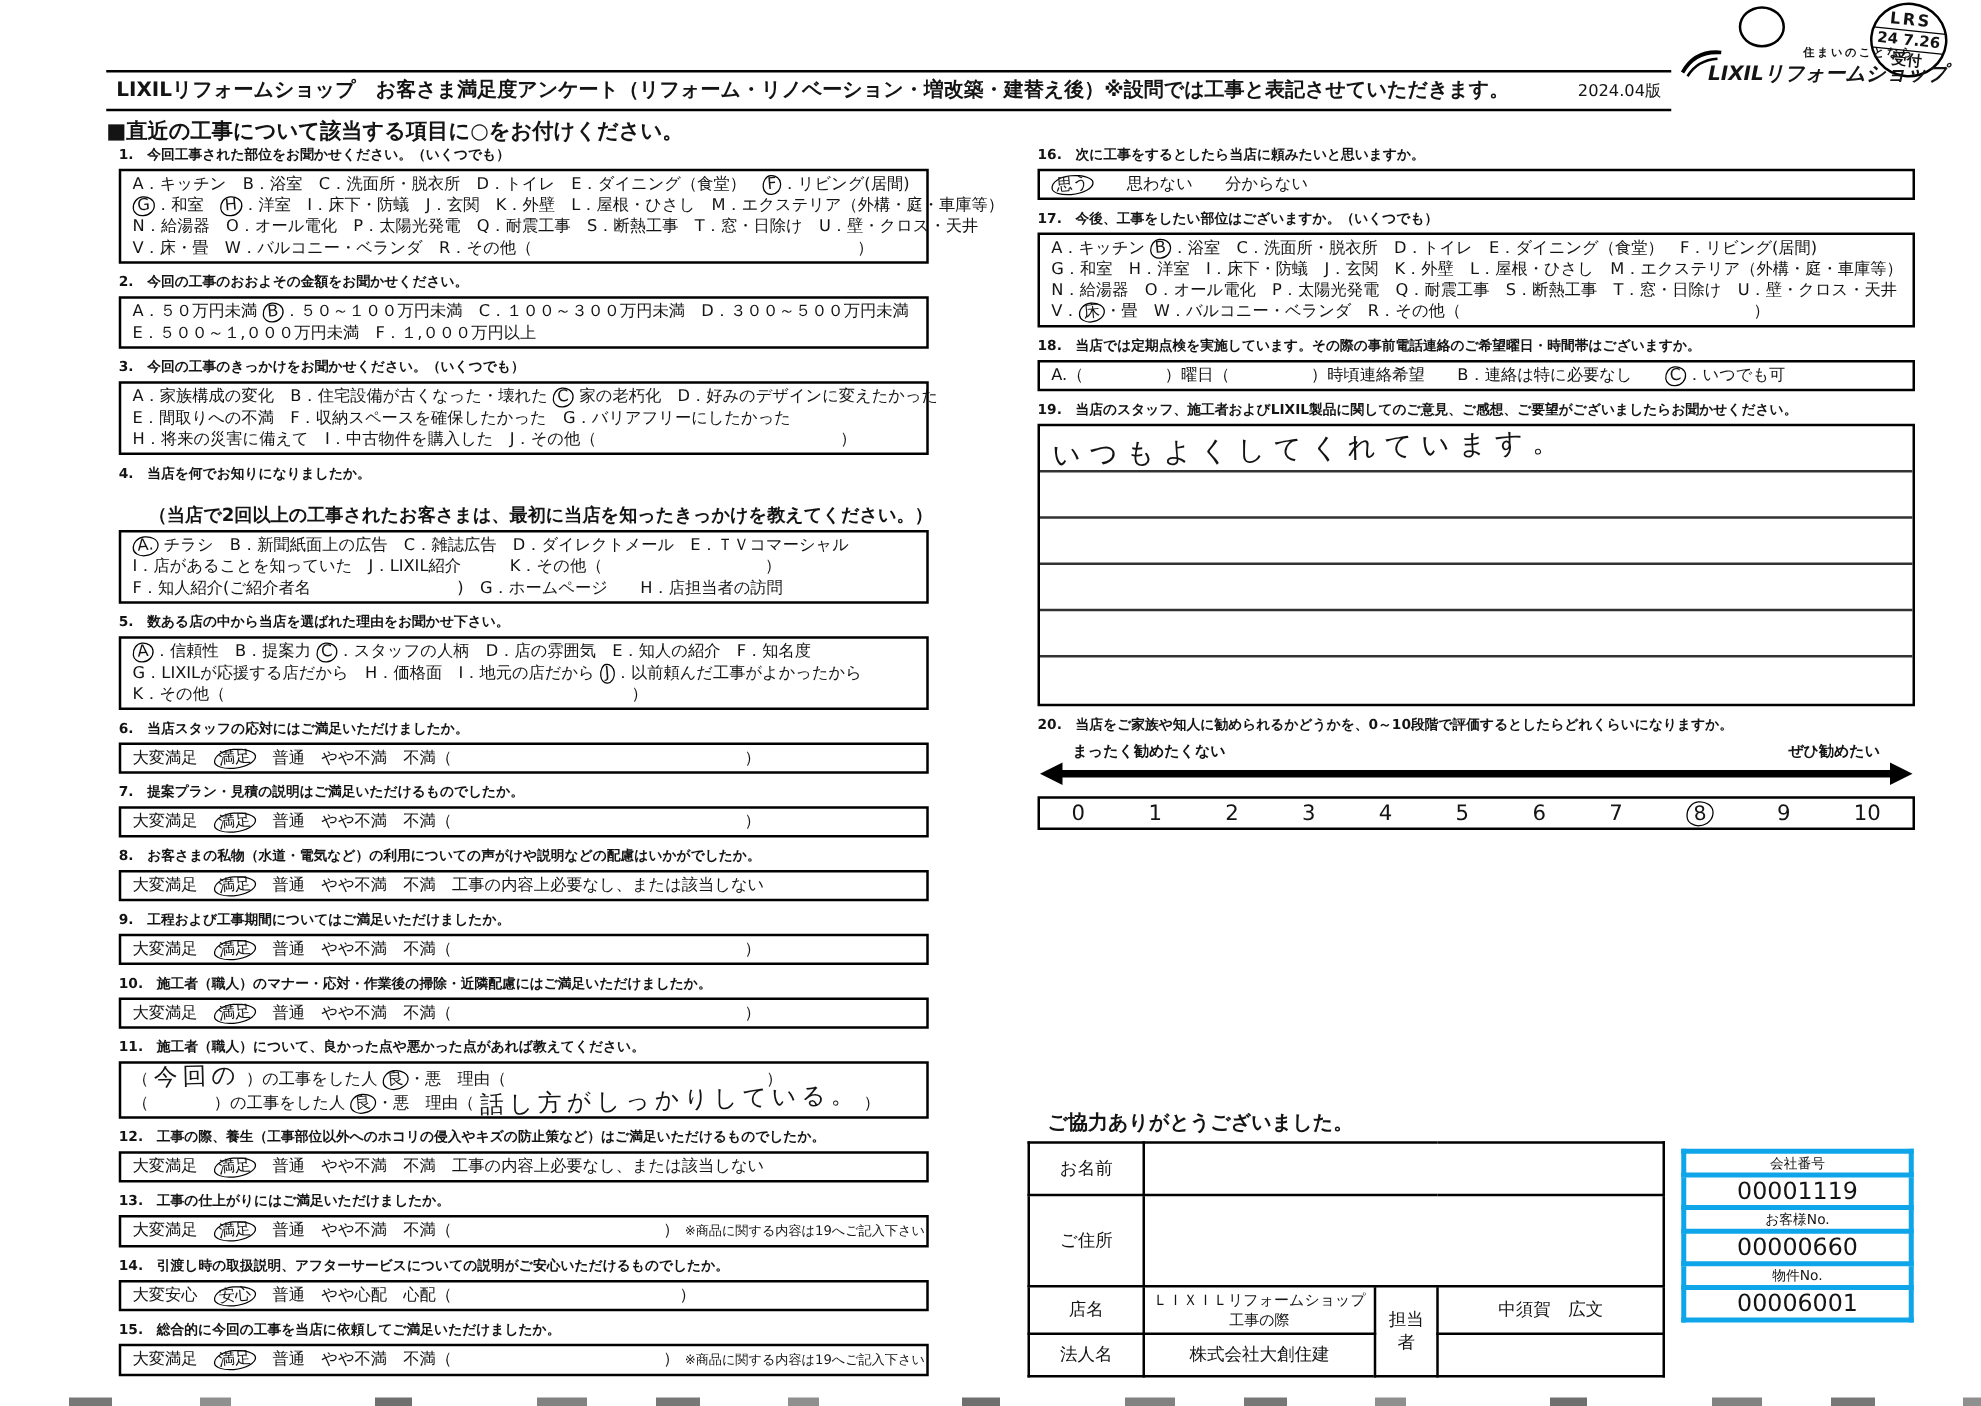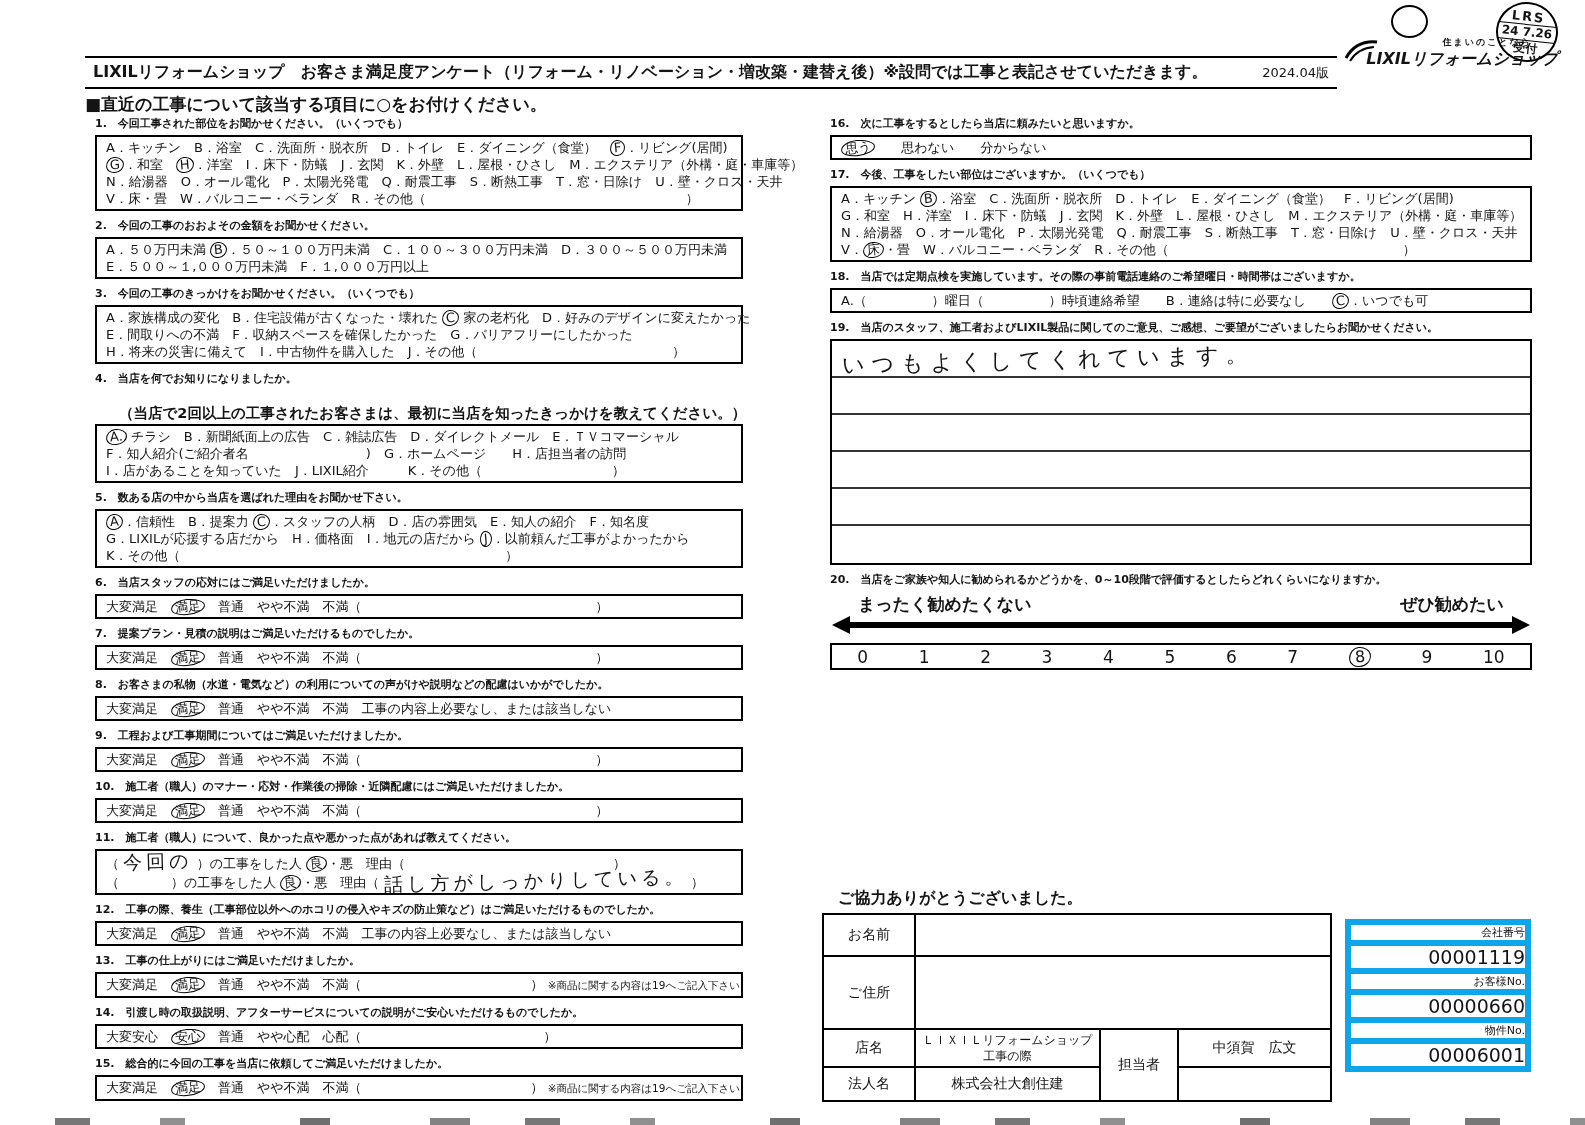--- a/index.html
+++ b/index.html
@@ -45,40 +45,40 @@
     border-radius:48% 52% 55% 45% / 58% 46% 54% 42%; transform:rotate(-5deg);
   }
   .hand { display:inline-block; font-size:19px; letter-spacing:4px; font-weight:500;
     transform:rotate(-1.5deg); line-height:17px; }
   
   .ruled { border:2px solid #000; }
   .rrow { height:37px; border-bottom:2px solid #333; padding:4px 10px; }
   .rrow:last-child { border-bottom:none; }
   .rrow .hand { font-size:22px; letter-spacing:7px; line-height:30px; }
   
-  .scale-labels { display:flex; justify-content:space-between; font-weight:700; font-size:17px;
+  .scale-labels { display:flex; justify-content:space-between; font-weight:700; font-size:12px;
     padding:2px 28px 0 28px; }
   .scale-arrow { position:relative; height:18px; margin:0 2px; }
   .scale-arrow .bar { position:absolute; left:10px; right:10px; top:6px; height:6px; background:#000; }
   .scale-arrow .tl { position:absolute; left:0; top:0; width:0; height:0;
     border-top:9px solid transparent; border-bottom:9px solid transparent; border-right:18px solid #000; }
   .scale-arrow .tr { position:absolute; right:0; top:0; width:0; height:0;
     border-top:9px solid transparent; border-bottom:9px solid transparent; border-left:18px solid #000; }
   .scale-box { border:2px solid #000; display:flex; justify-content:space-around; align-items:center;
     height:27px; margin-top:9px; font-size:17px; }
   .scale-box .circ { font-size:16px; padding:0 5px; line-height:18px; }
   
   .thanks { position:absolute; left:838px; top:888px; font-weight:700; font-size:16px; }
   table.info { position:absolute; left:822px; top:913px; width:510px; border-collapse:collapse;
     font-size:14px; }
   table.info td { border:2.5px solid #000; text-align:center; vertical-align:middle; padding:2px 4px; }
   table.info td.lbl { width:92px; font-size:14px; }
   table.info .shopline { font-size:12px; line-height:16px; }
   table.num { position:absolute; left:1345px; top:919px; width:186px; border-collapse:collapse; }
-  table.num td { border:6px solid #0ea5e9; text-align:right; }
+  table.num td { border:4px solid #0ea5e9; text-align:center; }
   table.num td.nlbl { font-size:11px; height:17px; }
   table.num td.nval { font-size:19px; height:23px; font-family:"DejaVu Sans",sans-serif; }
   
   .scan-noise { position:absolute; left:0; bottom:0; width:100%; height:7px; opacity:.75;
     background:repeating-linear-gradient(90deg,
       transparent 0 55px, #4a4a4a 55px 90px, transparent 90px 160px,
       #6a6a6a 160px 185px, transparent 185px 300px, #3f3f3f 300px 330px,
       transparent 330px 430px, #585858 430px 470px); }
 </style>
 </head>
@@ -131,22 +131,22 @@
           <div class="qline"><span>A．家族構成の変化　B．住宅設備が古くなった・壊れた </span><span class="circ ">C</span><span> 家の老朽化　D．好みのデザインに変えたかった</span></div>
           <div class="qline"><span>E．間取りへの不満　F．収納スペースを確保したかった　G．バリアフリーにしたかった</span></div>
           <div class="qline"><span>H．将来の災害に備えて　I．中古物件を購入した　J．その他（　　　　　　　　　　　　　　　）</span></div>
         </div>
       </div>
       <div class="q">
         <div class="qt">4.　当店を何でお知りになりましたか。</div>
         <div class="qsub">（当店で2回以上の工事されたお客さまは、最初に当店を知ったきっかけを教えてください。）</div>
         <div class="qbox">
           <div class="qline"><span class="circ ">A.</span><span> チラシ　B．新聞紙面上の広告　C．雑誌広告　D．ダイレクトメール　E．ＴＶコマーシャル</span></div>
+          <div class="qline"><span>I．店があることを知っていた　J．LIXIL紹介　　　K．その他（　　　　　　　　　　）</span></div>
           <div class="qline"><span>F．知人紹介(ご紹介者名　　　　　　　　　)　G．ホームページ　　H．店担当者の訪問</span></div>
-          <div class="qline"><span>I．店があることを知っていた　J．LIXIL紹介　　　K．その他（　　　　　　　　　　）</span></div>
         </div>
       </div>
       <div class="q">
         <div class="qt">5.　数ある店の中から当店を選ばれた理由をお聞かせ下さい。</div>
         <div class="qbox">
           <div class="qline"><span class="circ ">A</span><span>．信頼性　B．提案力 </span><span class="circ ">C</span><span>．スタッフの人柄　D．店の雰囲気　E．知人の紹介　F．知名度</span></div>
           <div class="qline"><span>G．LIXILが応援する店だから　H．価格面　I．地元の店だから </span><span class="circ ">J</span><span>．以前頼んだ工事がよかったから</span></div>
           <div class="qline"><span>K．その他（　　　　　　　　　　　　　　　　　　　　　　　　　）</span></div>
         </div>
       </div>
@@ -283,21 +283,21 @@
     <tr>
       <td class="lbl" style="height:73px;">ご住所</td>
       <td colspan="3"></td>
     </tr>
     <tr>
       <td class="lbl" style="height:38px;">店名</td>
       <td style="width:185px;">
         <div class="shopline">ＬＩＸＩＬリフォームショップ</div>
         <div class="shopline">工事の際</div>
       </td>
-      <td rowspan="2" style="width:78px;">担当者</td>
+      <td rowspan="2" style="width:50px;">担当者</td>
       <td>中須賀　広文</td>
     </tr>
     <tr>
       <td class="lbl" style="height:34px;margin-left:36px;">法人名</td>
       <td>株式会社大創住建</td>
       <td></td>
     </tr>
   </tbody>
     </table>
 

